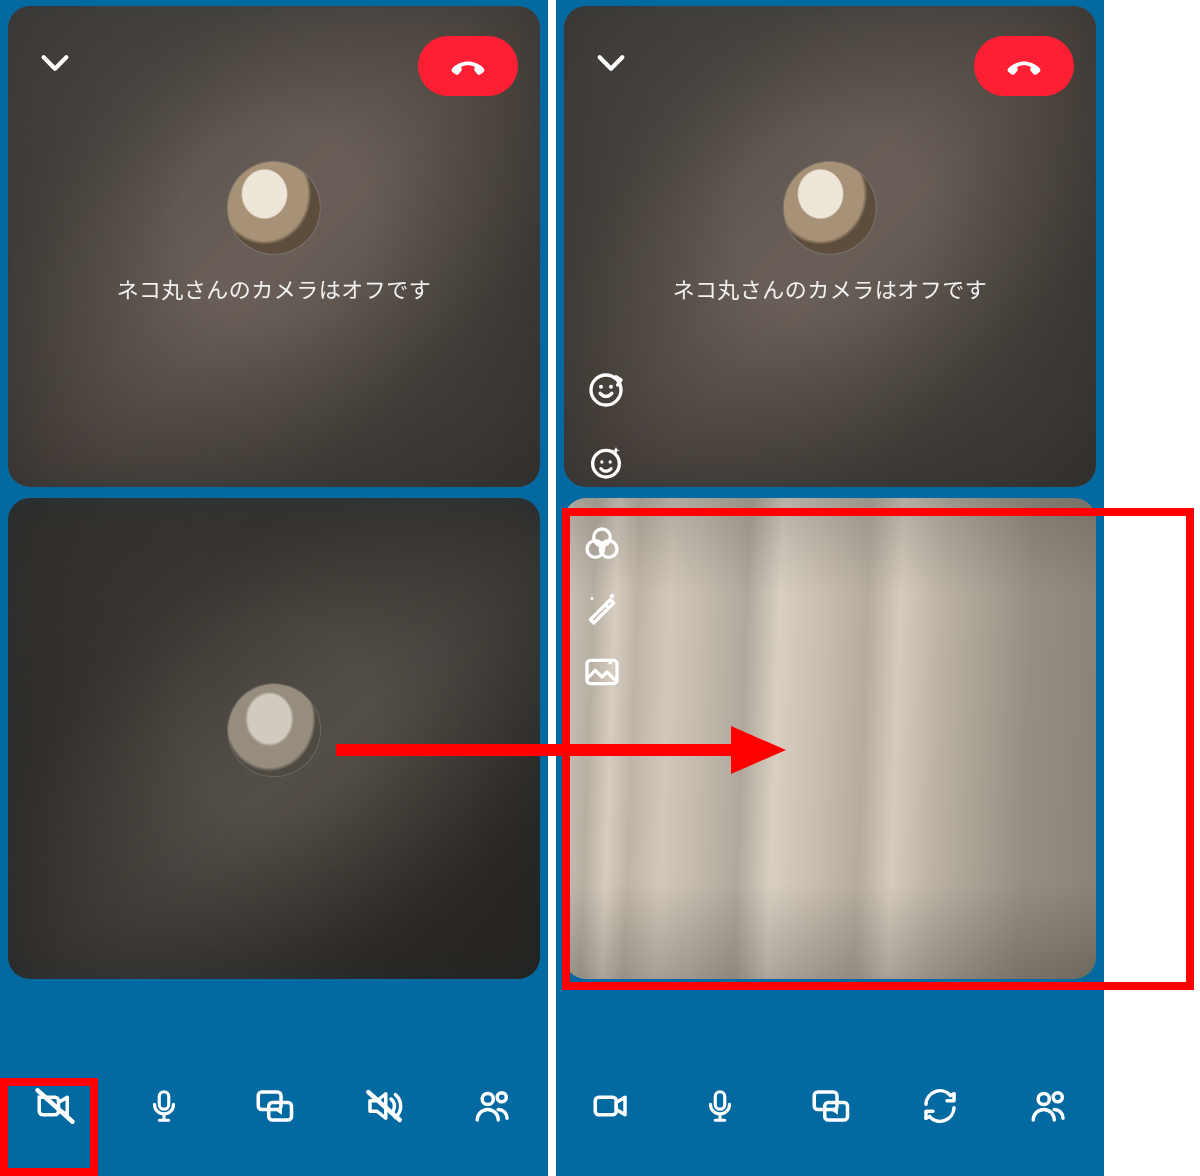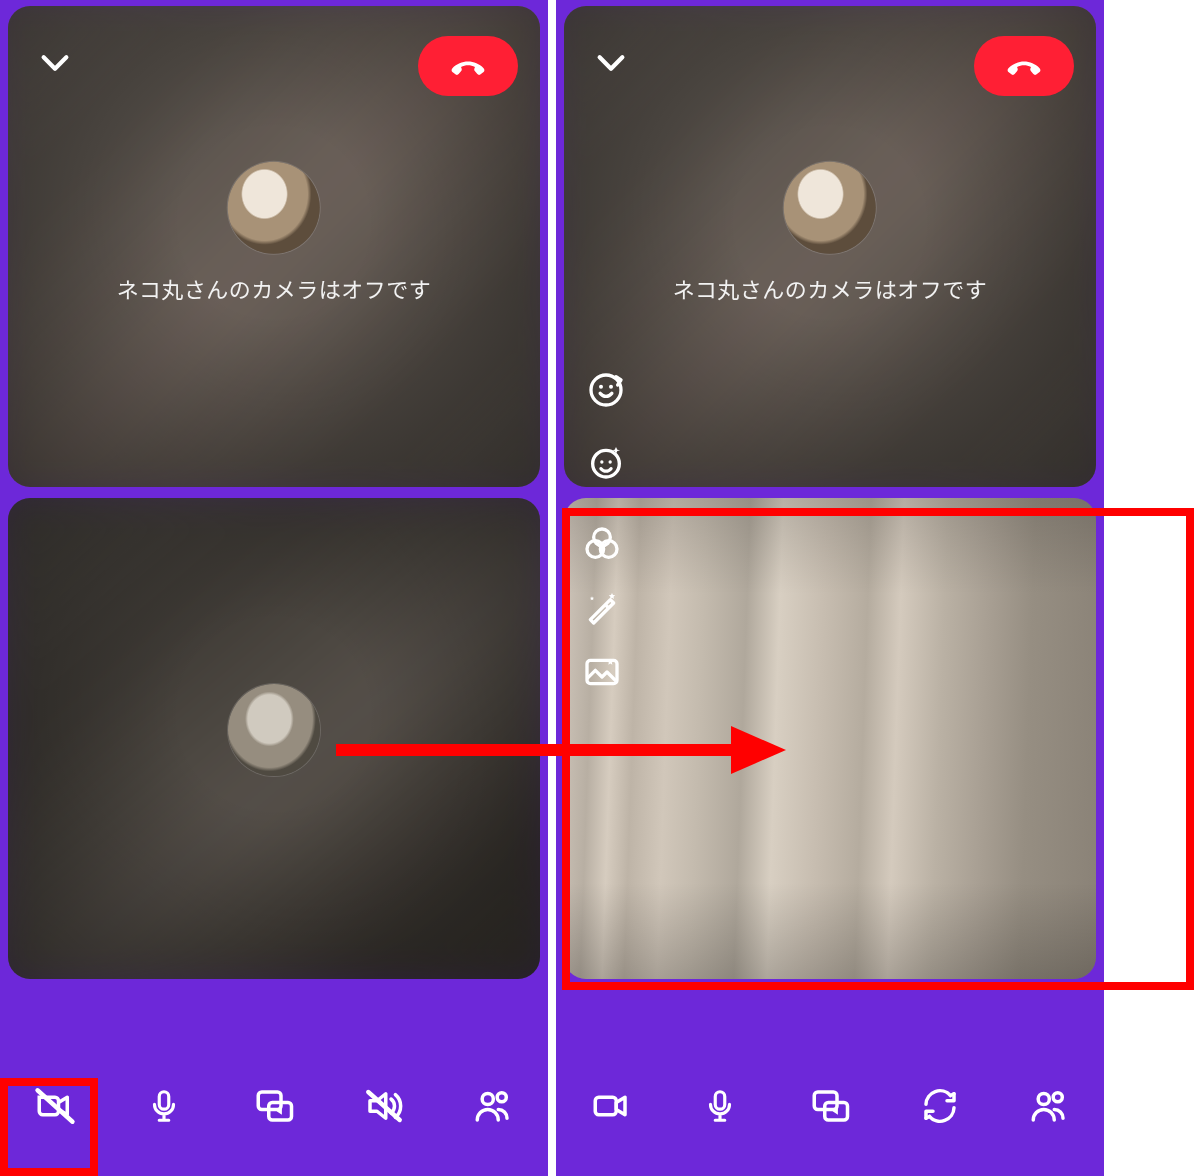--- a/index.html
+++ b/index.html
@@ -1,17 +1,17 @@
 <!DOCTYPE html>
 <html><head>
 <meta charset="utf-8">
 <style>
   html,body{margin:0;padding:0;width:1200px;height:1176px;background:#fff;font-family:-apple-system,"Hiragino Sans","Noto Sans JP",sans-serif;overflow:hidden}
   .canvas{position:relative;width:1200px;height:1176px}
-  .phone{position:absolute;top:0;width:548px;height:1176px;background:#6d28d9}
+  .phone{position:absolute;top:0;width:548px;height:1176px;background:#0369a1}
   .phone-left{left:0}
   .phone-right{left:556px}
   .gap-v{position:absolute;left:548px;top:0;width:8px;height:1176px;background:#fff}
 
   
   .panel{position:absolute;left:8px;right:8px;border-radius:22px;overflow:hidden}
   .panel.top{top:6px;height:481px}
   .panel.bottom{top:498px;height:481px}
   .panel-bg{position:absolute;inset:0;background:linear-gradient(135deg,#8a7f78 0%,#706860 25%,#8f8177 50%,#6b635b 75%,#7e756c 100%);filter:blur(22px) brightness(.75);transform:scale(1.15)}
   .panel-vignette{position:absolute;inset:0;background:radial-gradient(circle at 50% 45%,rgba(0,0,0,0) 25%,rgba(0,0,0,.45) 100%)}

